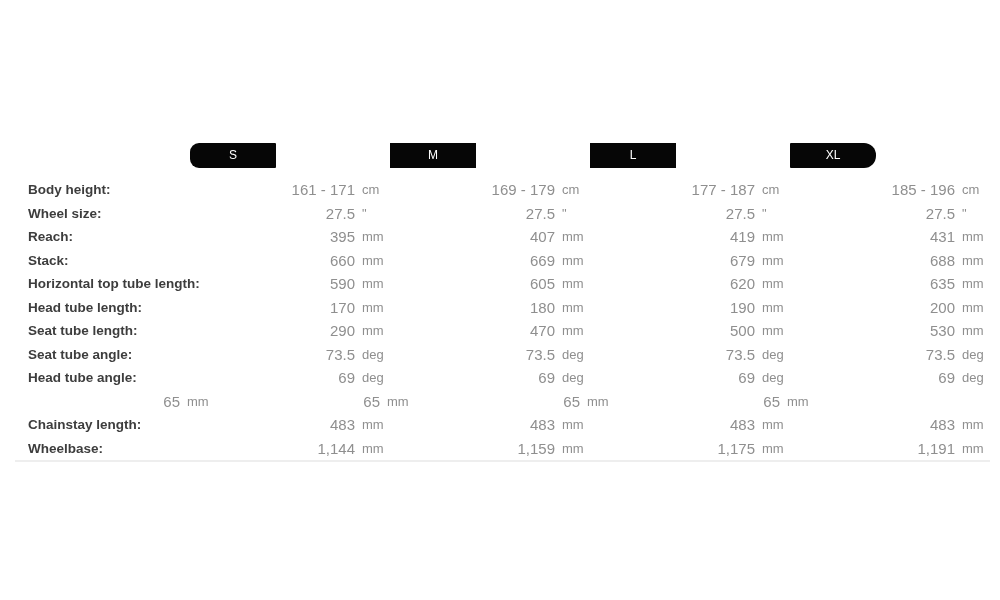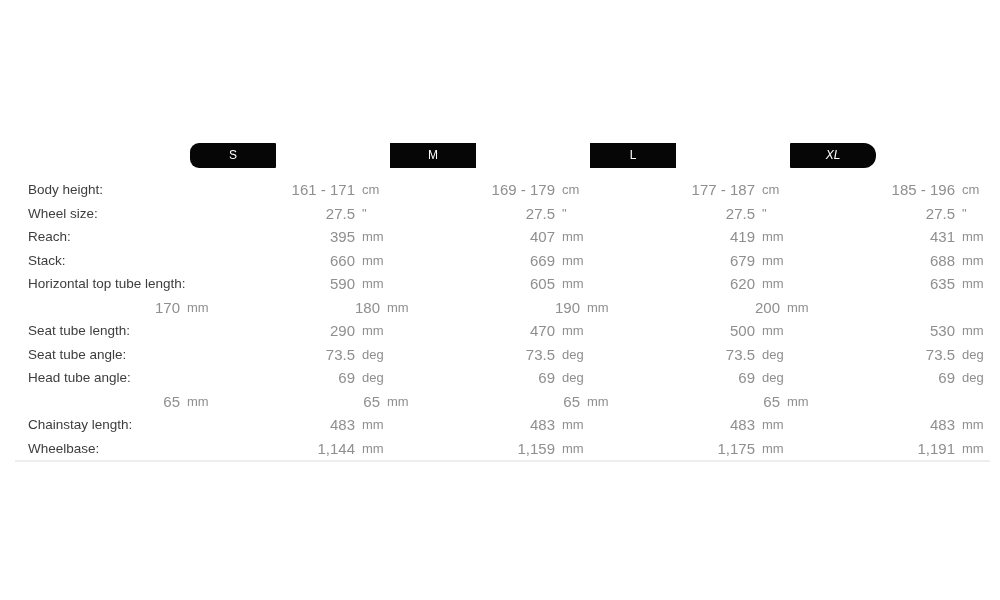--- a/index.html
+++ b/index.html
@@ -46,34 +46,35 @@
     line-height: 25px;
     text-align: center;
     border: none;
     padding: 0;
     margin: 0;
     display: block;
     cursor: pointer;
     border-radius: 0;
   }
   .badge-first { border-radius: 9px 1px 1px 9px; }
-  .badge-last  { border-radius: 1px 12px 12px 1px; font-style: italic; }
+  .badge-last  { border-radius: 1px 12px 12px 1px; }
   #rows {
     border-bottom: 2px solid var(--divider, #eeeeee);
   }
   .row {
     display: flex;
     height: 23.5px;
     align-items: center;
   }
   .spec-label {
     padding-left: 13px;
     font-size: 13.5px;
     color: var(--label-text, #3d3d3d);
     white-space: nowrap;
+    font-weight: bold;
   }
   .cell {
     justify-content: flex-end;
     align-items: center;
   }
   .val {
     font-size: 15px;
     color: var(--value-text, #8f8f8f);
     text-align: right;
     white-space: nowrap;
@@ -202,20 +203,21 @@
       <span class="val">620</span>
       <span class="unit">mm</span>
     </div>
     <div class="size-col cell">
       <span class="val">635</span>
       <span class="unit">mm</span>
     </div>
   </div>
 
   <div class="row">
+    <div class="label-col spec-label">Head tube length:</div>
     <div class="size-col cell">
       <span class="val">170</span>
       <span class="unit">mm</span>
     </div>
     <div class="size-col cell">
       <span class="val">180</span>
       <span class="unit">mm</span>
     </div>
     <div class="size-col cell">
       <span class="val">190</span>

